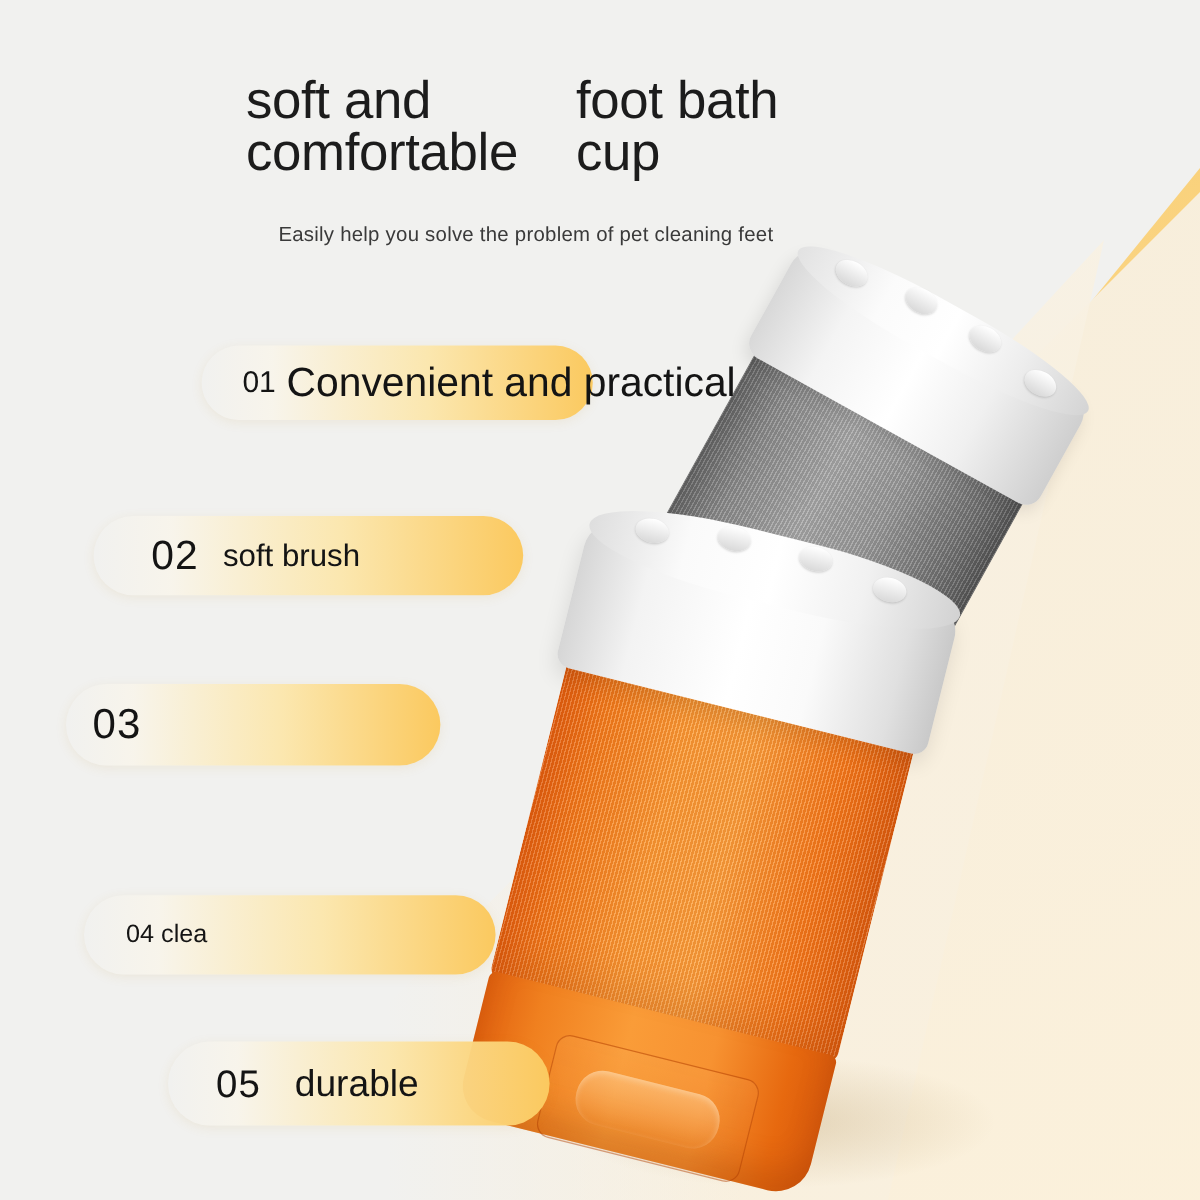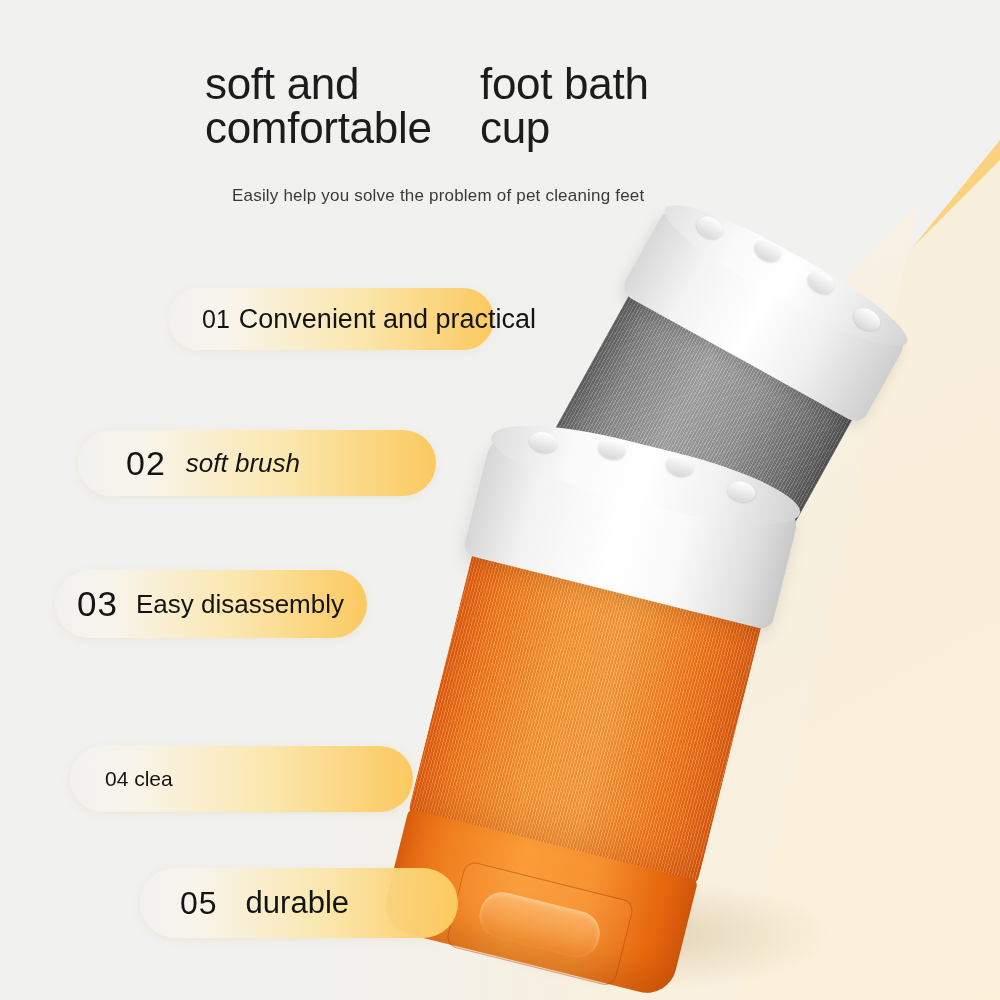--- a/index.html
+++ b/index.html
@@ -60,27 +60,27 @@
       rgba(252,230,169,.92) 58%,
       #fbc95f 100%);
     box-shadow:0 2px 10px rgba(196,148,48,.10);
     color:#141414;white-space:nowrap;overflow:visible;
   }
   .pill .num{font-weight:400;color:#141414;}
   .pill .lbl{font-weight:400;color:#141414;}
 
   #pill1{left:168px;top:288px;width:292px;height:62px;padding-left:34px;}
   #pill1 .num{font-size:25px;}
-  #pill1 .lbl{font-size:27px;margin-left:9px;}
+  #pill1 .lbl{font-size:34px;margin-left:9px;}
 
   #pill2{left:78px;top:430px;width:310px;height:66px;padding-left:48px;}
   #pill2 .num{font-size:34px;letter-spacing:1px;}
-  #pill2 .lbl{font-size:26px;margin-left:20px;font-style:italic;}
-
-  #pill3{left:55px;top:570px;width:290px;height:68px;padding-left:22px;}
+  #pill2 .lbl{font-size:26px;margin-left:20px;}
+
+  #pill3{left:55px;top:570px;width:290px;height:68px;padding-left:22px;gap:48px;}
   #pill3 .num{font-size:35px;letter-spacing:1px;}
   #pill3 .lbl{font-size:26px;margin-left:18px;}
 
   #pill4{left:70px;top:722px;width:308px;height:66px;padding-left:35px;margin-top:24px;}
   #pill4 .num{font-size:21px;}
   #pill4 .lbl{font-size:26px;margin-left:-48px;}
 
   #pill5{left:140px;top:868px;width:278px;height:70px;padding-left:40px;}
   #pill5 .num{font-size:32px;letter-spacing:1px;}
   #pill5 .lbl{font-size:31px;margin-left:28px;}
@@ -209,21 +209,20 @@
     <span class="lbl">Convenient and practical</span>
   </div>
 
   <div class="pill" id="pill2">
     <span class="num">02</span>
     <span class="lbl">soft brush</span>
   </div>
 
   <div class="pill" id="pill3">
     <span class="num">03</span>
-    <span class="lbl">Easy disassembly</span>
   </div>
 
   <div class="pill" id="pill4">
     <span class="num">04 clea</span>
   </div>
 
   <div class="pill" id="pill5">
     <span class="num">05</span>
     <span class="lbl">durable</span>
   </div>

